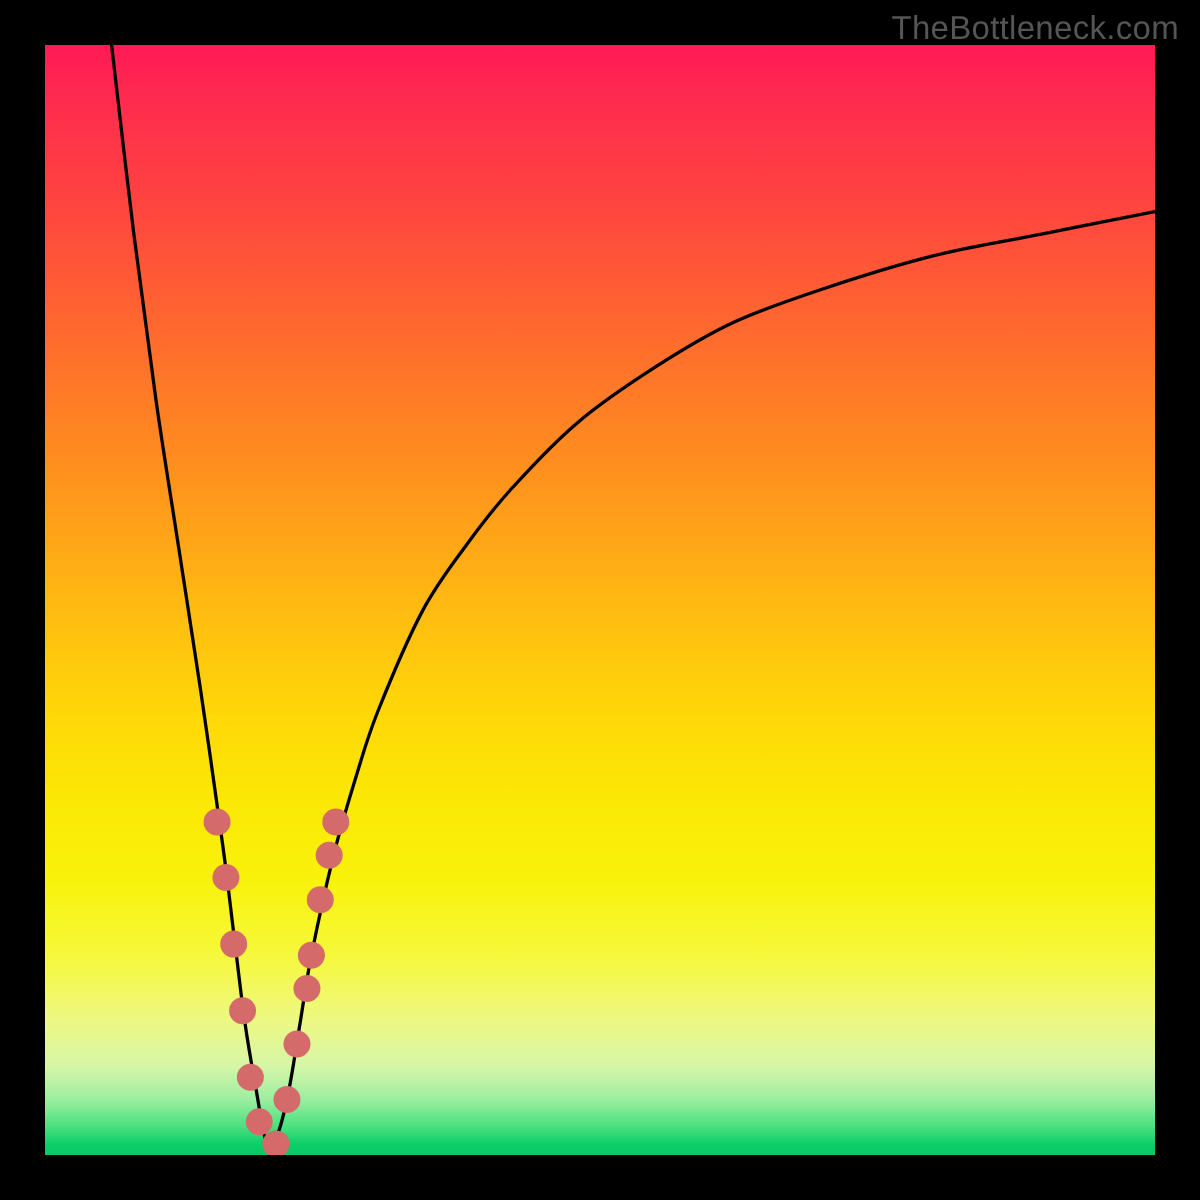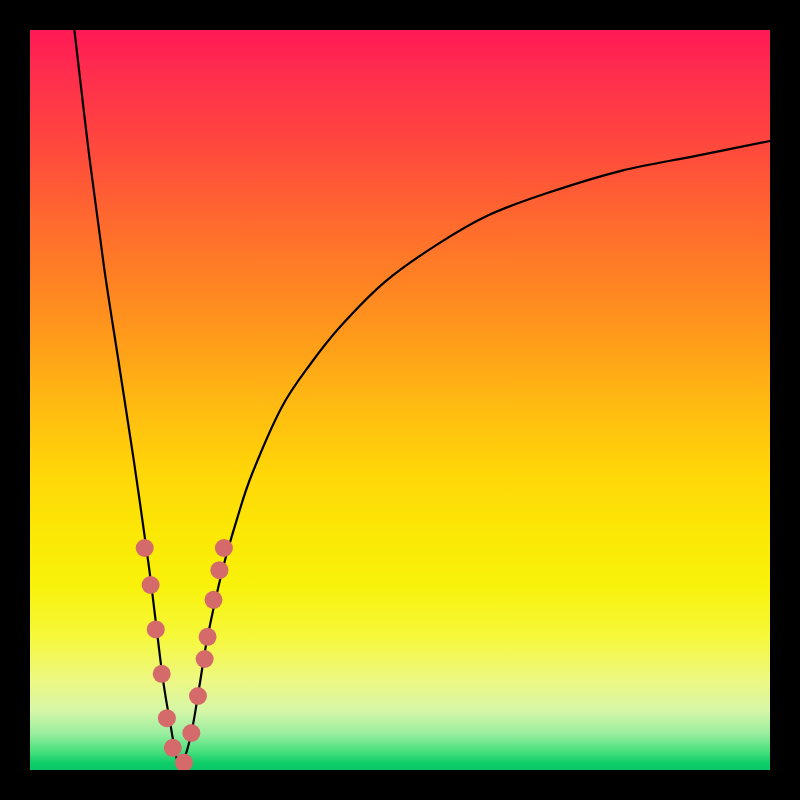--- a/index.html
+++ b/index.html
@@ -96,13 +96,14 @@
           <circle cx="161.32" cy="703" r="9" class="dot"></circle>
           <circle cx="167.98" cy="666" r="9" class="dot"></circle>
           <circle cx="174.64000000000001" cy="629" r="9" class="dot"></circle>
           <circle cx="177.6" cy="606.8" r="9" class="dot"></circle>
           <circle cx="183.52" cy="569.8" r="9" class="dot"></circle>
           <circle cx="189.44" cy="540.2" r="9" class="dot"></circle>
           <circle cx="193.88" cy="518" r="9" class="dot"></circle>
         </g>
     </svg>
   </div>
+  <div class="watermark">TheBottleneck.com</div>
 </div>
 
 </body></html>

